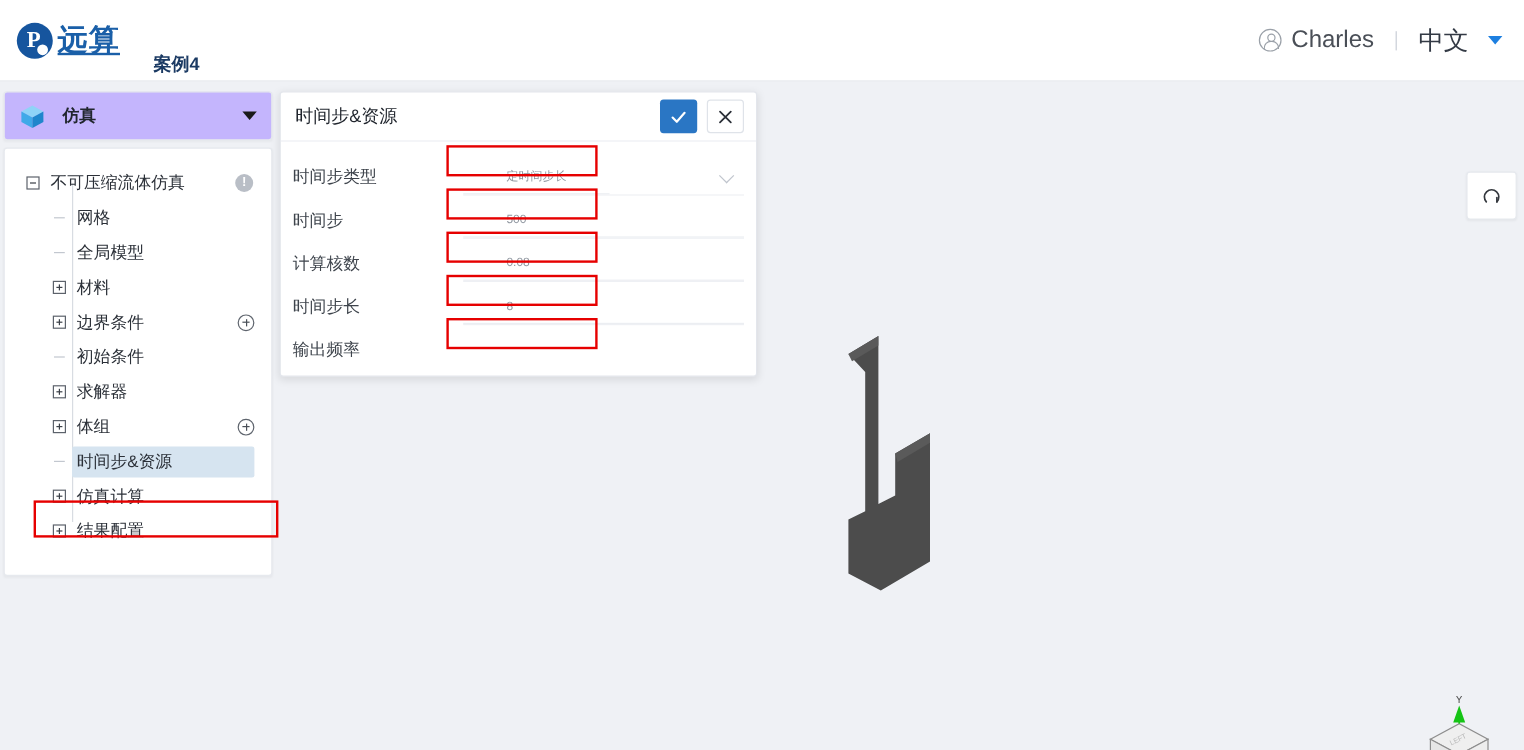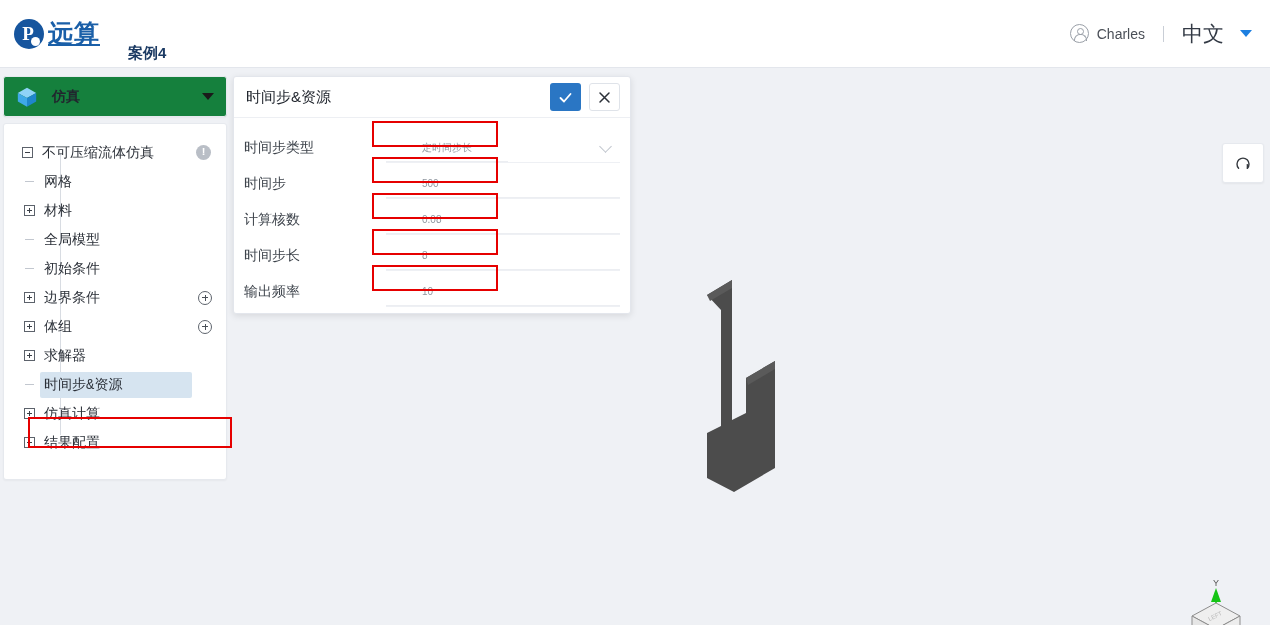--- a/index.html
+++ b/index.html
@@ -43,21 +43,21 @@
     text-decoration: underline;
   }
   .project-title {
     margin-left: 28px;
     font-size: 15px; font-weight: bold; color: #1b3a63; margin-top: 39px;
   }
   .header-right {
     margin-left: auto; margin-right: 18px;
     display: flex; align-items: center; gap: 0px;
   }
-  .user-chip { display: flex; align-items: center; gap: 8px; color: #4a4f57; font-size: 14px; }
+  .user-chip { display: flex; align-items: center; gap: 8px; color: #4a4f57; font-size: 20px; }
   .avatar-ic {
     width: 19px; height: 19px; border-radius: 50%;
     border: 1px solid #9aa0a8; position: relative; flex: none;
   }
   .avatar-ic::before {
     content: ""; position: absolute; width: 5px; height: 5px; border-radius: 50%;
     border: 1px solid #9aa0a8; left: 6px; top: 3px;
   }
   .avatar-ic::after {
     content: ""; position: absolute; width: 11px; height: 6px;
@@ -73,42 +73,41 @@
     border-top: 7px solid #1d7fe0;
   }
 
   
   .sidebar {
     position: absolute; left: 3px; top: 76px;
     width: 224px;
     background: transparent;
   }
   .sb-head {
-    height: 41px; background: #15803d;
+    height: 41px; background: #c4b5fd;
     border: 1px solid #e6e9ee; border-radius: 3px;
     display: flex; align-items: center; padding: 0 12px;
     box-shadow: 0 1px 2px rgba(0,0,0,.04);
   }
   .cube-ic { width: 22px; height: 22px; flex: none; }
   .sb-head-label { margin-left: 14px; font-size: 14px; font-weight: bold; color: #21262e; }
   .sb-caret {
     margin-left: auto;
     width: 0; height: 0;
     border-left: 6px solid transparent; border-right: 6px solid transparent;
     border-top: 7px solid #1a1a1a;
   }
   .tree-panel {
     margin-top: 6px;
     background: #ffffff;
     border: 1px solid #e6e9ee; border-radius: 3px;
     padding: 14px 0 22px 0;
     box-shadow: 0 1px 2px rgba(0,0,0,.04);
     min-height: 333px;
     position: relative;
-    font-family: Liberation Mono, monospace;
   }
   .tnode {
     height: 29px; display: flex; align-items: center;
     position: relative; font-size: 14px; color: #2b3038;
   }
   .tnode .tg-box {
     width: 11px; height: 11px; border: 1px solid #5c626b;
     position: relative; flex: none; background: #fff;
   }
   .tnode .tg-box::before {
@@ -121,21 +120,21 @@
   }
   .tnode .tg-dash {
     width: 11px; flex: none; position: relative; height: 11px;
   }
   .tnode .tg-dash::before {
     content: ""; position: absolute; left: 1px; top: 5px;
     width: 9px; height: 1px; background: #c2c7cf;
   }
   .tnode .tlabel { margin-left: 9px; white-space: nowrap; }
   .tnode.root { padding-left: 18px; }
-  .tnode.child { padding-left: 20px; }
+  .tnode.child { padding-left: 40px; }
   .vline {
     position: absolute; left: 56px; top: 0; width: 1px; background: #d8dce2;
   }
   .badge-info {
     position: absolute; left: 192px;
     width: 15px; height: 15px; border-radius: 50%;
     background: #b9bec6; color: #fff; font-size: 11px; font-weight: bold;
     display: flex; align-items: center; justify-content: center;
     line-height: 1;
   }
@@ -308,44 +307,44 @@
         <div class="tnode root">
           <span class="tg-box"></span>
           <span class="tlabel">不可压缩流体仿真</span>
           <span class="badge-info">!</span>
         </div>
         <div class="tnode child">
           <span class="tg-dash"></span>
           <span class="tlabel">网格</span>
         </div>
         <div class="tnode child">
-          <span class="tg-box plus"></span>
-          <span class="tlabel">材料</span>
-        </div>
-        <div class="tnode child">
           <span class="tg-dash"></span>
           <span class="tlabel">全局模型</span>
         </div>
         <div class="tnode child">
+          <span class="tg-box plus"></span>
+          <span class="tlabel">材料</span>
+        </div>
+        <div class="tnode child">
+          <span class="tg-box plus"></span>
+          <span class="tlabel">边界条件</span>
+          <span class="plus-circle"></span>
+        </div>
+        <div class="tnode child">
           <span class="tg-dash"></span>
           <span class="tlabel">初始条件</span>
         </div>
         <div class="tnode child">
           <span class="tg-box plus"></span>
-          <span class="tlabel">边界条件</span>
-          <span class="plus-circle"></span>
+          <span class="tlabel">求解器</span>
         </div>
         <div class="tnode child">
           <span class="tg-box plus"></span>
           <span class="tlabel">体组</span>
           <span class="plus-circle"></span>
-        </div>
-        <div class="tnode child">
-          <span class="tg-box plus"></span>
-          <span class="tlabel">求解器</span>
         </div>
         <div class="tnode child selected">
           <span class="tg-dash"></span>
           <span class="tlabel">时间步&amp;资源</span>
         </div>
         <div class="tnode child">
           <span class="tg-box plus"></span>
           <span class="tlabel">仿真计算</span>
         </div>
         <div class="tnode child">
@@ -402,20 +401,16 @@
       <div class="frow">
         <div class="flabel">时间步长</div>
         <div class="fctrl">
           <div class="fval">8</div>
           <div class="underline"></div>
         </div>
       </div>
       <div class="redbox" style="left: 138px; top: 111px; width: 126px; height: 26px;"></div>
       <div class="frow">
         <div class="flabel">输出频率</div>
-        <div class="fctrl">
-          <div class="fval">10</div>
-          <div class="underline"></div>
-        </div>
       </div>
       <div class="redbox" style="left: 138px; top: 147px; width: 126px; height: 26px;"></div>
     </div>
 </div>
 
 </body></html>

